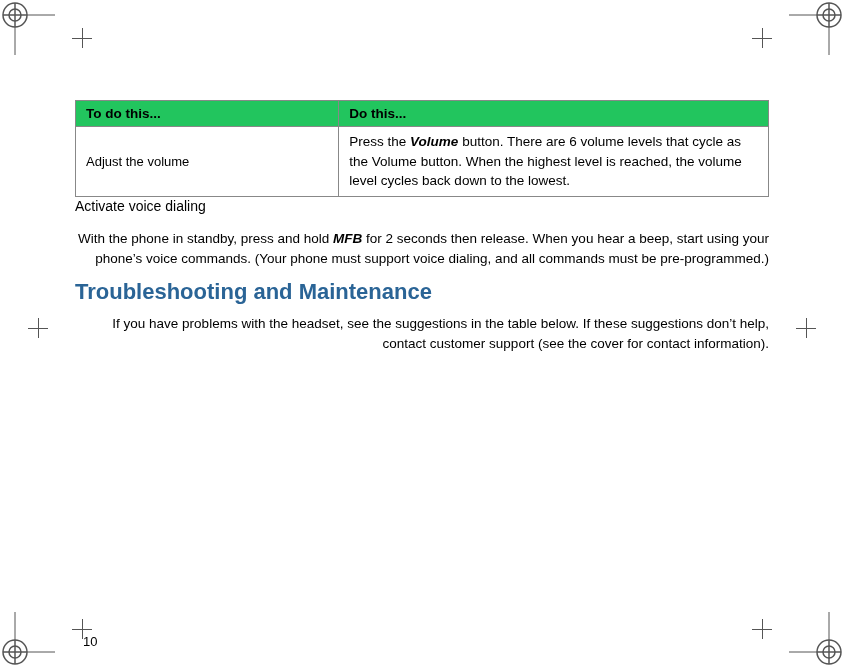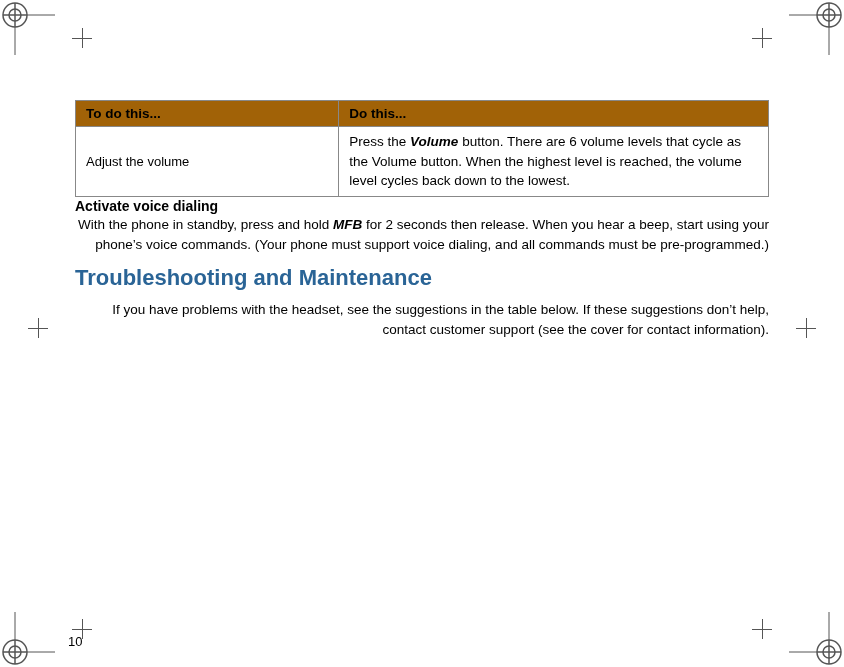--- a/index.html
+++ b/index.html
@@ -94,21 +94,21 @@
     }
 
     table th, table td {
       border: 1px solid #888;
       padding: 5px 10px;
       vertical-align: top;
       text-align: left;
     }
 
     table thead tr th {
-      background: #a16207;
+      background: #22c55e;
       font-weight: bold;
       font-size: 13.5px;
     }
 
     .col-action {
       width: 38%;
     }
 
     .col-desc {
       width: 62%;
@@ -120,22 +120,22 @@
     }
 
     td.desc-cell {
       font-size: 13.5px;
       line-height: 1.45;
     }
 
     
     .section-title-small {
       font-size: 14px;
-      font-weight: bold;
-      margin-bottom: 0;
+      font-weight: normal;
+      margin-bottom: 14px;
       line-height: 1.3;
     }
 
     .section-body {
       font-size: 13.5px;
       line-height: 1.5;
       margin-bottom: 10px;
       text-align: right;
     }
 
@@ -146,21 +146,21 @@
       color: #2a6496;
       margin-bottom: 8px;
       margin-top: 4px;
       line-height: 1.2;
     }
 
     
     .page-number {
       position: absolute;
       bottom: 18px;
-      left: 68px;
+      left: 83px;
       font-size: 13px;
       color: #000;
     }
 
     
     .bold-italic {
       font-weight: bold;
       font-style: italic;
     }
 

